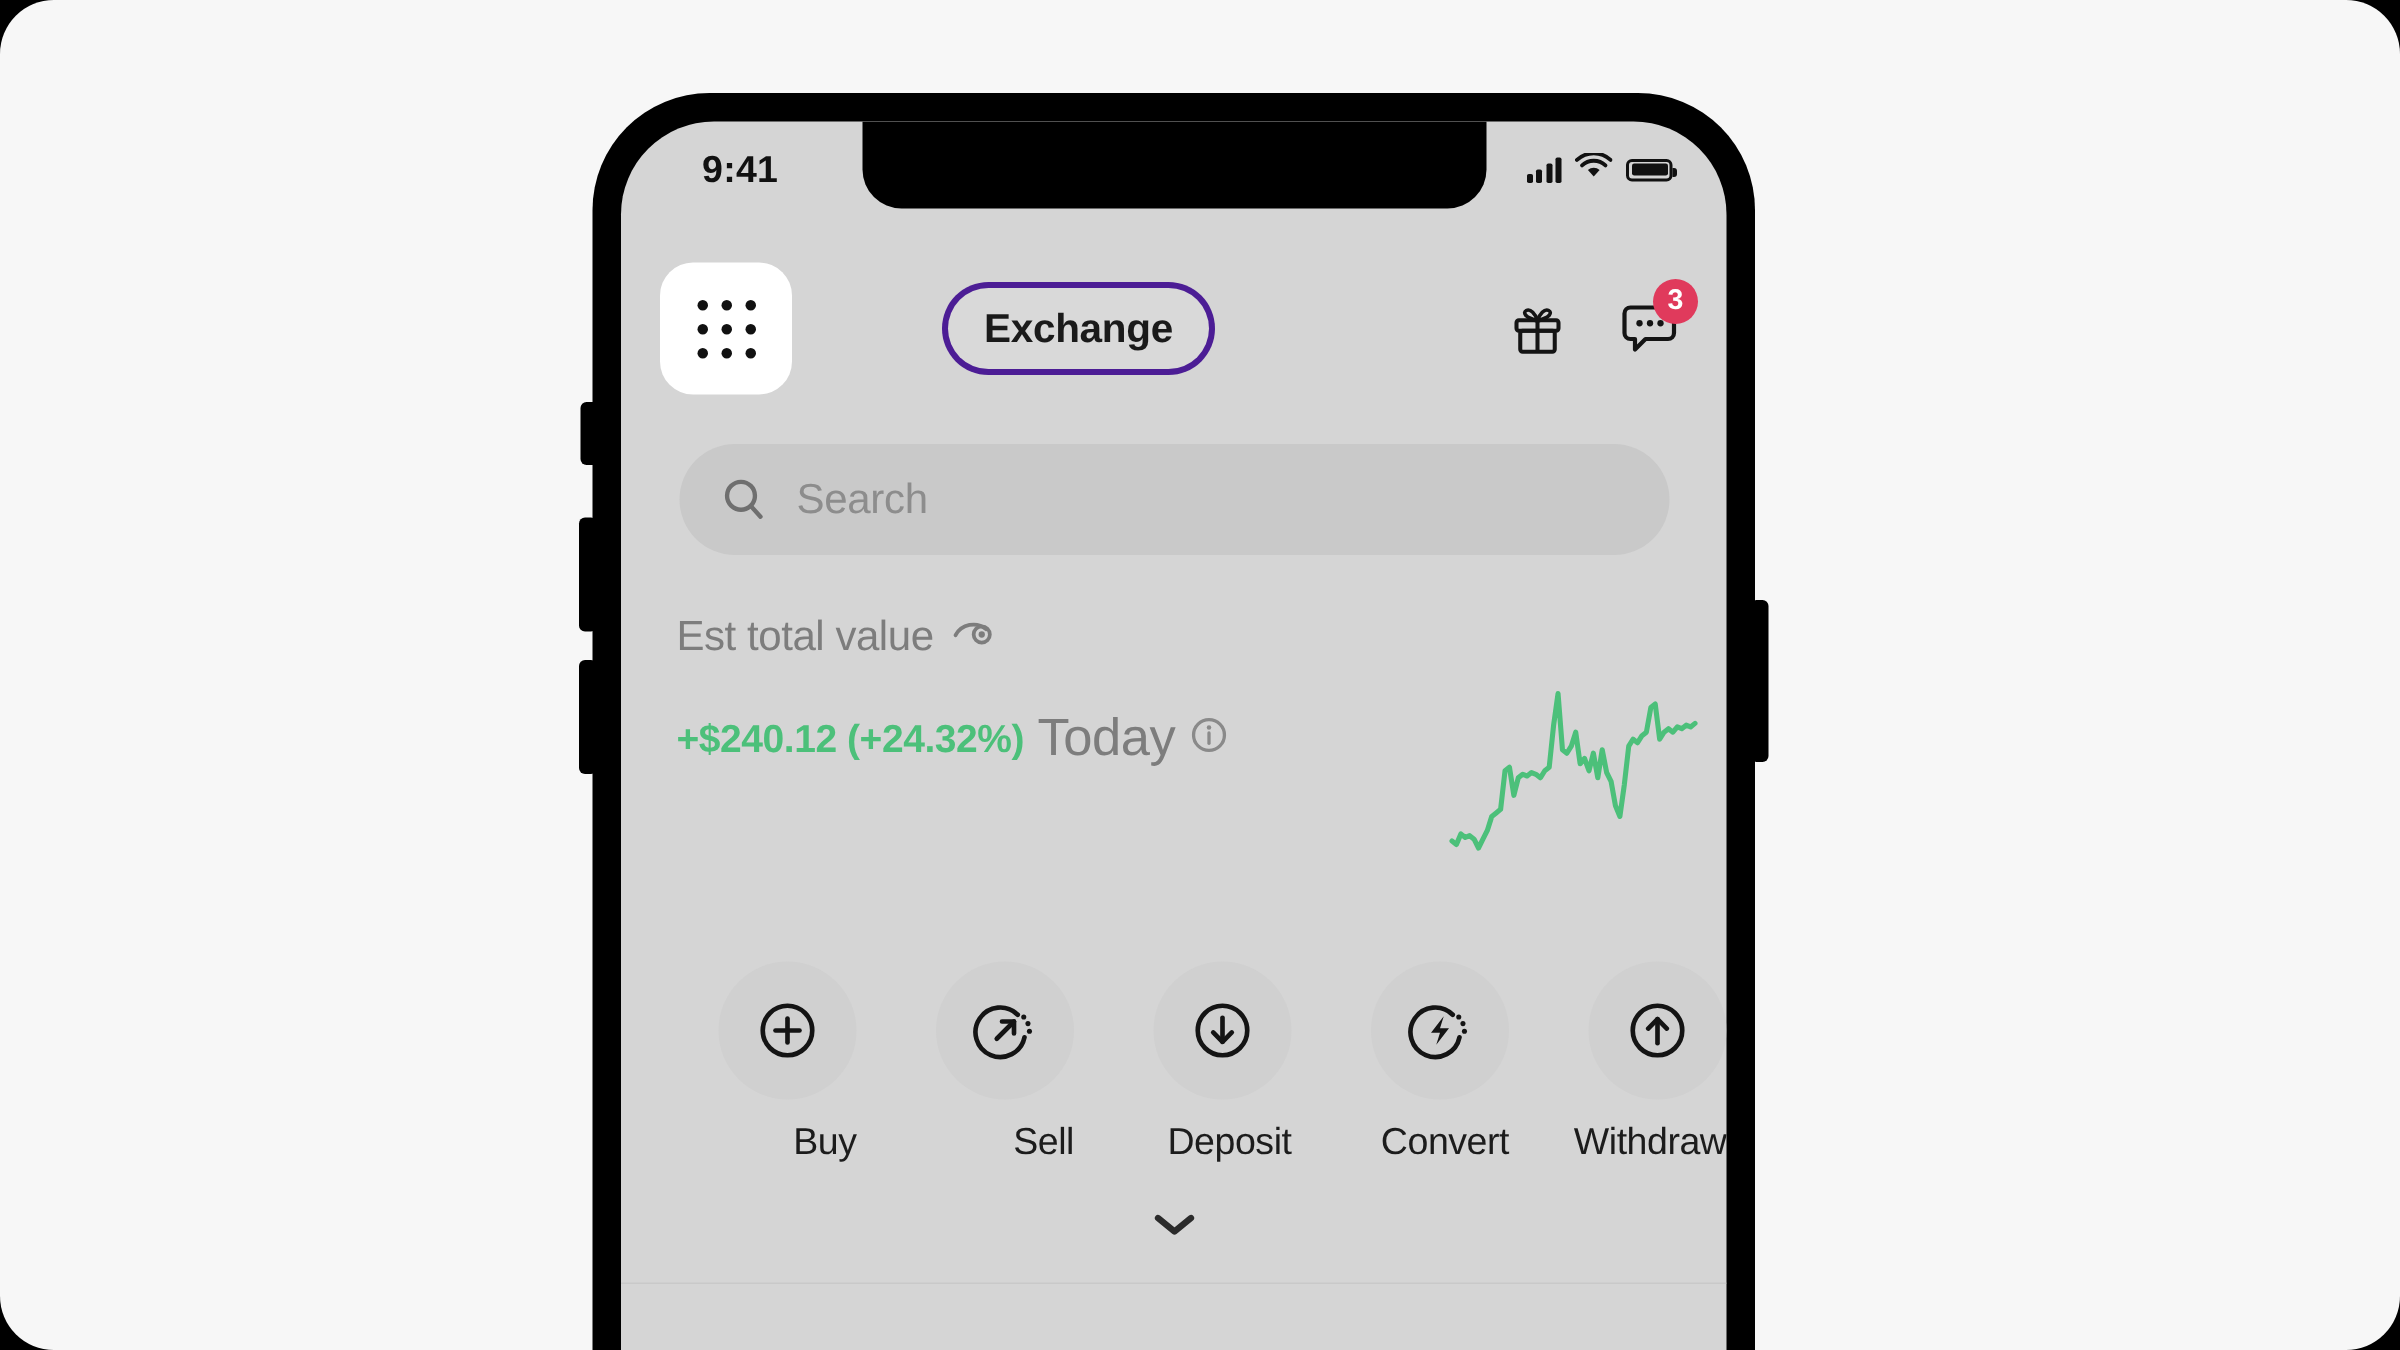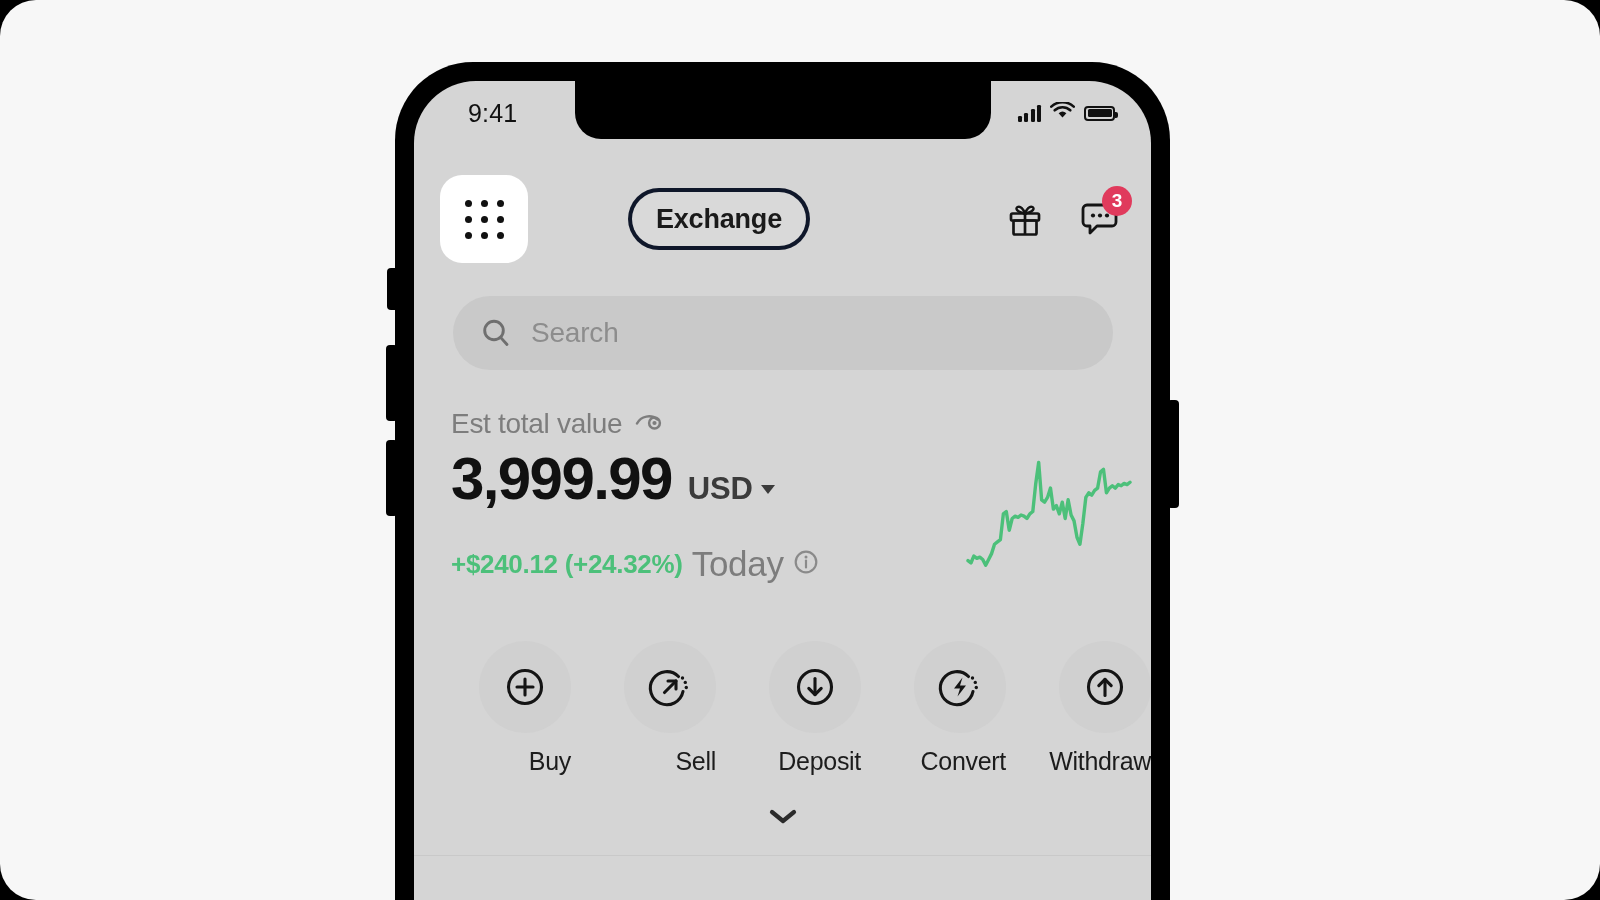--- a/index.html
+++ b/index.html
@@ -73,21 +73,21 @@
     top: 0; left: 0; right: 0;
     height: 58px;
     display: flex;
     align-items: center;
     justify-content: space-between;
     padding: 0 36px 0 54px;
     z-index: 25;
   }
   #status-time {
     font-size: 25px;
-    font-weight: 400;
+    font-weight: 700;
     letter-spacing: 0.2px;
     color: #111;
     margin-top: 6px;
   }
   #status-icons {
     display: flex;
     align-items: center;
     gap: 9px;
     margin-top: 6px;
   }
@@ -141,21 +141,21 @@
     display: grid;
     grid-template-columns: repeat(3, 7px);
     grid-template-rows: repeat(3, 7px);
     gap: 9px;
   }
   .dot-grid span { width: 7px; height: 7px; background: #111; border-radius: 50%; display: block; }
 
   #segmented {
     margin-left: 100px;
     height: 62px;
-    background: #0f172a;
+    background: #4c1d95;
     border-radius: 31px;
     display: flex;
     align-items: flex-start;
     padding: 4px;
     flex: none;
   }
   .seg {
     height: 54px;
     display: flex;
     align-items: center;
@@ -417,27 +417,20 @@
         <span id="est-label">Est total value</span>
         <span>
           <svg width="30" height="24" viewBox="0 0 30 24">
             <path d="M3 13.5 C7 6 17 4 23.5 9.5" stroke="#7d7d7d" stroke-width="2.5" fill="none" stroke-linecap="round"></path>
             <circle cx="20.5" cy="13" r="5.4" stroke="#7d7d7d" stroke-width="2.5" fill="none"></circle>
             <circle cx="20.5" cy="13" r="2.1" fill="#7d7d7d"></circle>
           </svg>
         </span>
       </div>
 
-      <div id="amount-row">
-        <span id="amount-value">3,999.99</span>
-        <span id="currency-wrap">
-          <span id="currency-label">USD</span>
-          <span class="caret-down"></span>
-        </span>
-      </div>
 
       <div id="change-row">
         <span id="change-value">+$240.12 (+24.32%)</span>
         <span id="change-period">Today</span>
         <span>
           <svg width="26" height="26" viewBox="0 0 26 26">
             <circle cx="13" cy="13" r="10.3" stroke="#8a8a8a" stroke-width="2.2" fill="none"></circle>
             <circle cx="13" cy="8" r="1.5" fill="#8a8a8a"></circle>
             <line x1="13" y1="11.6" x2="13" y2="18.5" stroke="#8a8a8a" stroke-width="2.2" stroke-linecap="round"></line>
           </svg>

